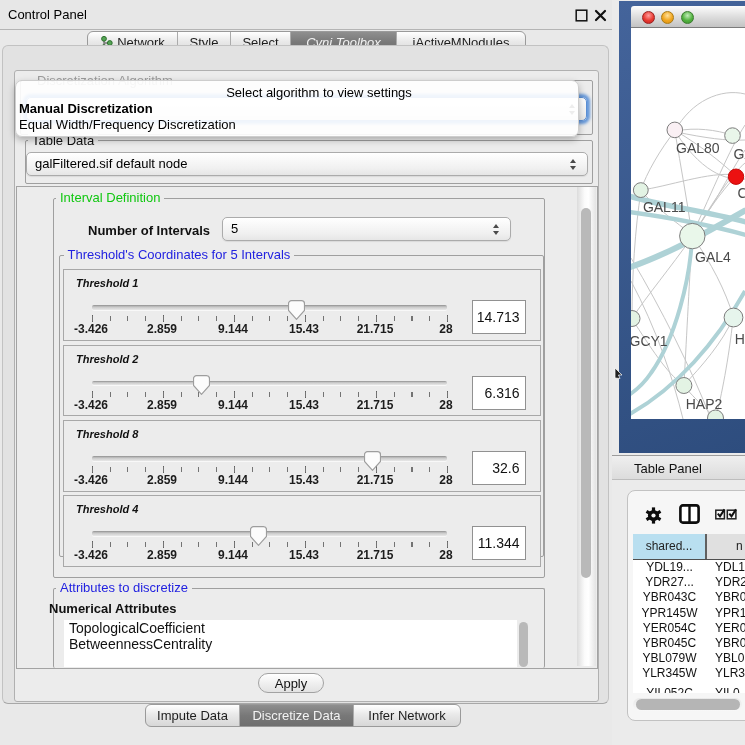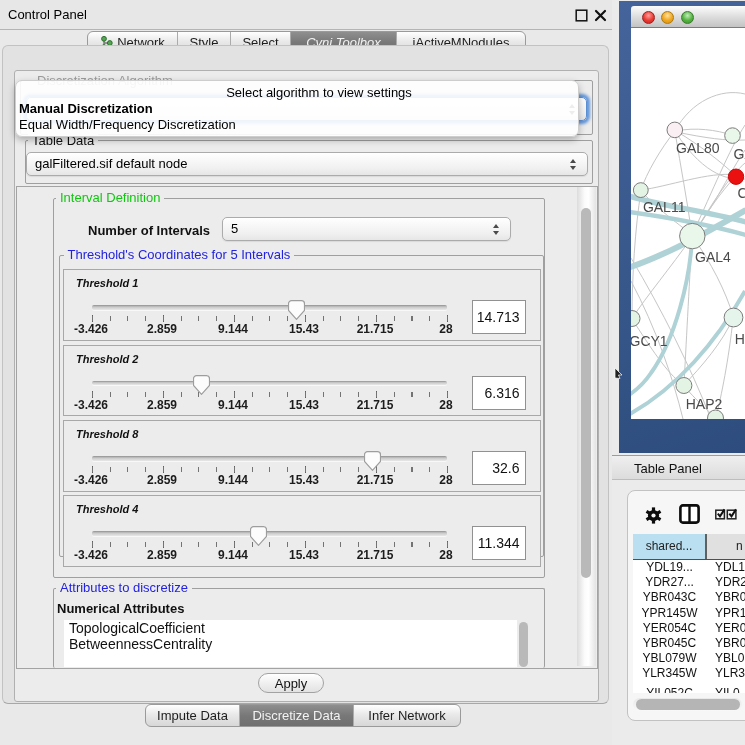--- a/index.html
+++ b/index.html
@@ -209,21 +209,21 @@
       <div class="slab" style="left:68px;">2.859</div>
       <div class="slab" style="left:139px;">9.144</div>
       <div class="slab" style="left:210px;">15.43</div>
       <div class="slab" style="left:281px;">21.715</div>
       <div class="slab" style="left:352px;">28</div>
       <div class="tfield">11.344</div>
     </div>
 
     <div class="group" style="left:36px;top:401px;width:490px;height:79px;border-bottom:none;"></div>
     <div class="gtitle" style="left:39px;top:394px;color:#2222e0;">Attributes to discretize</div>
-    <div style="position:absolute;left:40px;top:414px;font-weight:bold;">Numerical Attributes</div>
+    <div style="position:absolute;left:32px;top:414px;font-weight:bold;">Numerical Attributes</div>
     <div id="attrlist" style="left:47px;top:433px;width:453px;height:47px;">
       <div>TopologicalCoefficient</div>
       <div>BetweennessCentrality</div>
     </div>
     <div class="vthumb" style="left:502px;top:435px;width:9px;height:45px;"></div>
 
     <div class="vtrack" style="left:560px;top:0;width:19px;height:479px;"></div>
     <div class="vthumb" style="left:564px;top:21px;width:10px;height:370px;"></div>
   </div>
   <div id="applybtn">Apply</div>

